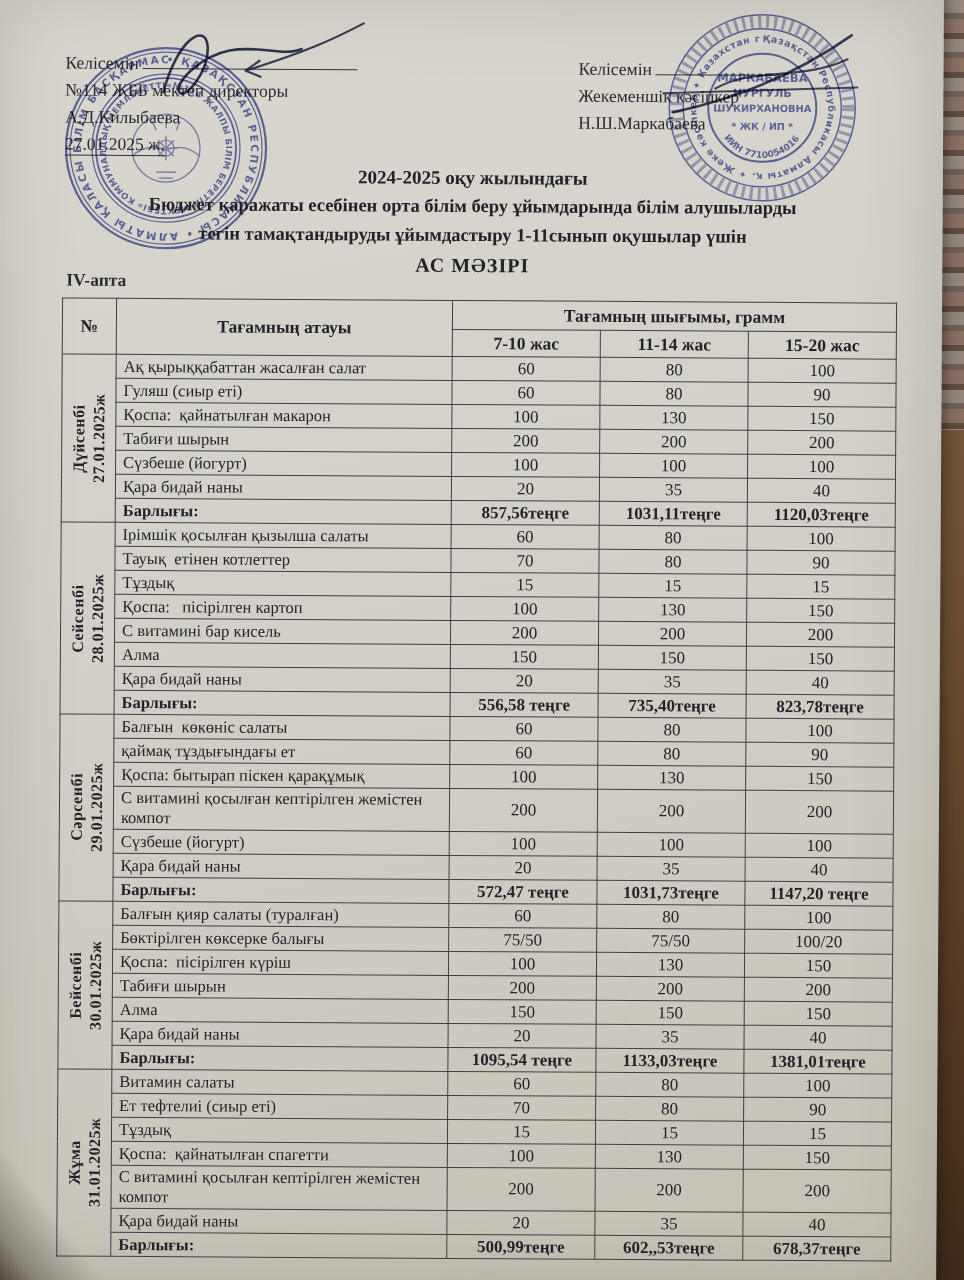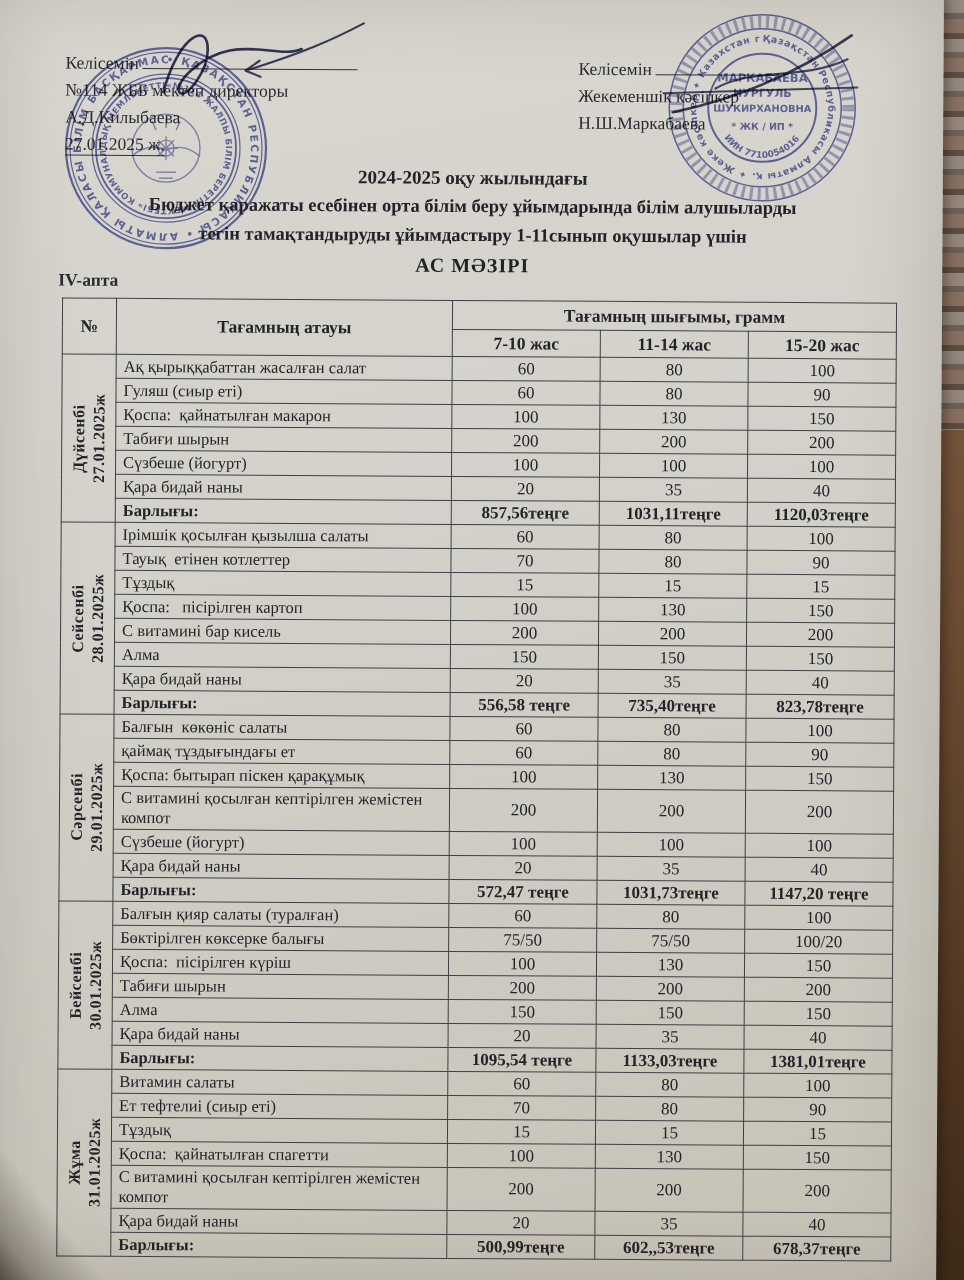--- a/index.html
+++ b/index.html
@@ -23,21 +23,21 @@
   .app-left{left:62px;top:52px;}
   .app-right{left:575px;top:55px;}
   .sig-line{display:inline-block;border-bottom:1.6px solid #33333a;height:15px;vertical-align:baseline;margin-left:4px;}
   .w215{width:215px}.w120{width:120px}
   .underline{border-bottom:1.6px solid #33333a;padding-bottom:1px;}
 
   .title-block{position:absolute;top:163px;left:0;width:940px;text-align:center;font-weight:bold;color:#222228;}
   .t1{font-size:19px;line-height:29px;}
   .t2,.t3{font-size:18.5px;line-height:29px;}
   .t4{font-size:20px;line-height:31px;letter-spacing:1px;}
-  .week{position:absolute;left:56px;top:272px;font-weight:bold;font-size:17.5px;}
+  .week{position:absolute;left:64px;top:272px;font-weight:bold;font-size:17.5px;}
 
   table{position:absolute;left:60px;top:300px;width:834px;border-collapse:collapse;table-layout:fixed;color:#232329;}
   th,td{border:1.6px solid #3f3f46;padding:1px 4px;}
   thead th{font-size:17.5px;font-weight:bold;}
   thead tr:first-child th{height:26px;}
   thead tr:last-child th{height:24px;font-family:Liberation Serif, serif;}
   tbody td{height:21px;font-size:16.5px;line-height:20px;vertical-align:middle;}
   .name-cell{padding-left:7px;white-space:pre-wrap;}
   .val-cell{text-align:center;font-size:17px;}
   .total{font-weight:bold;}

